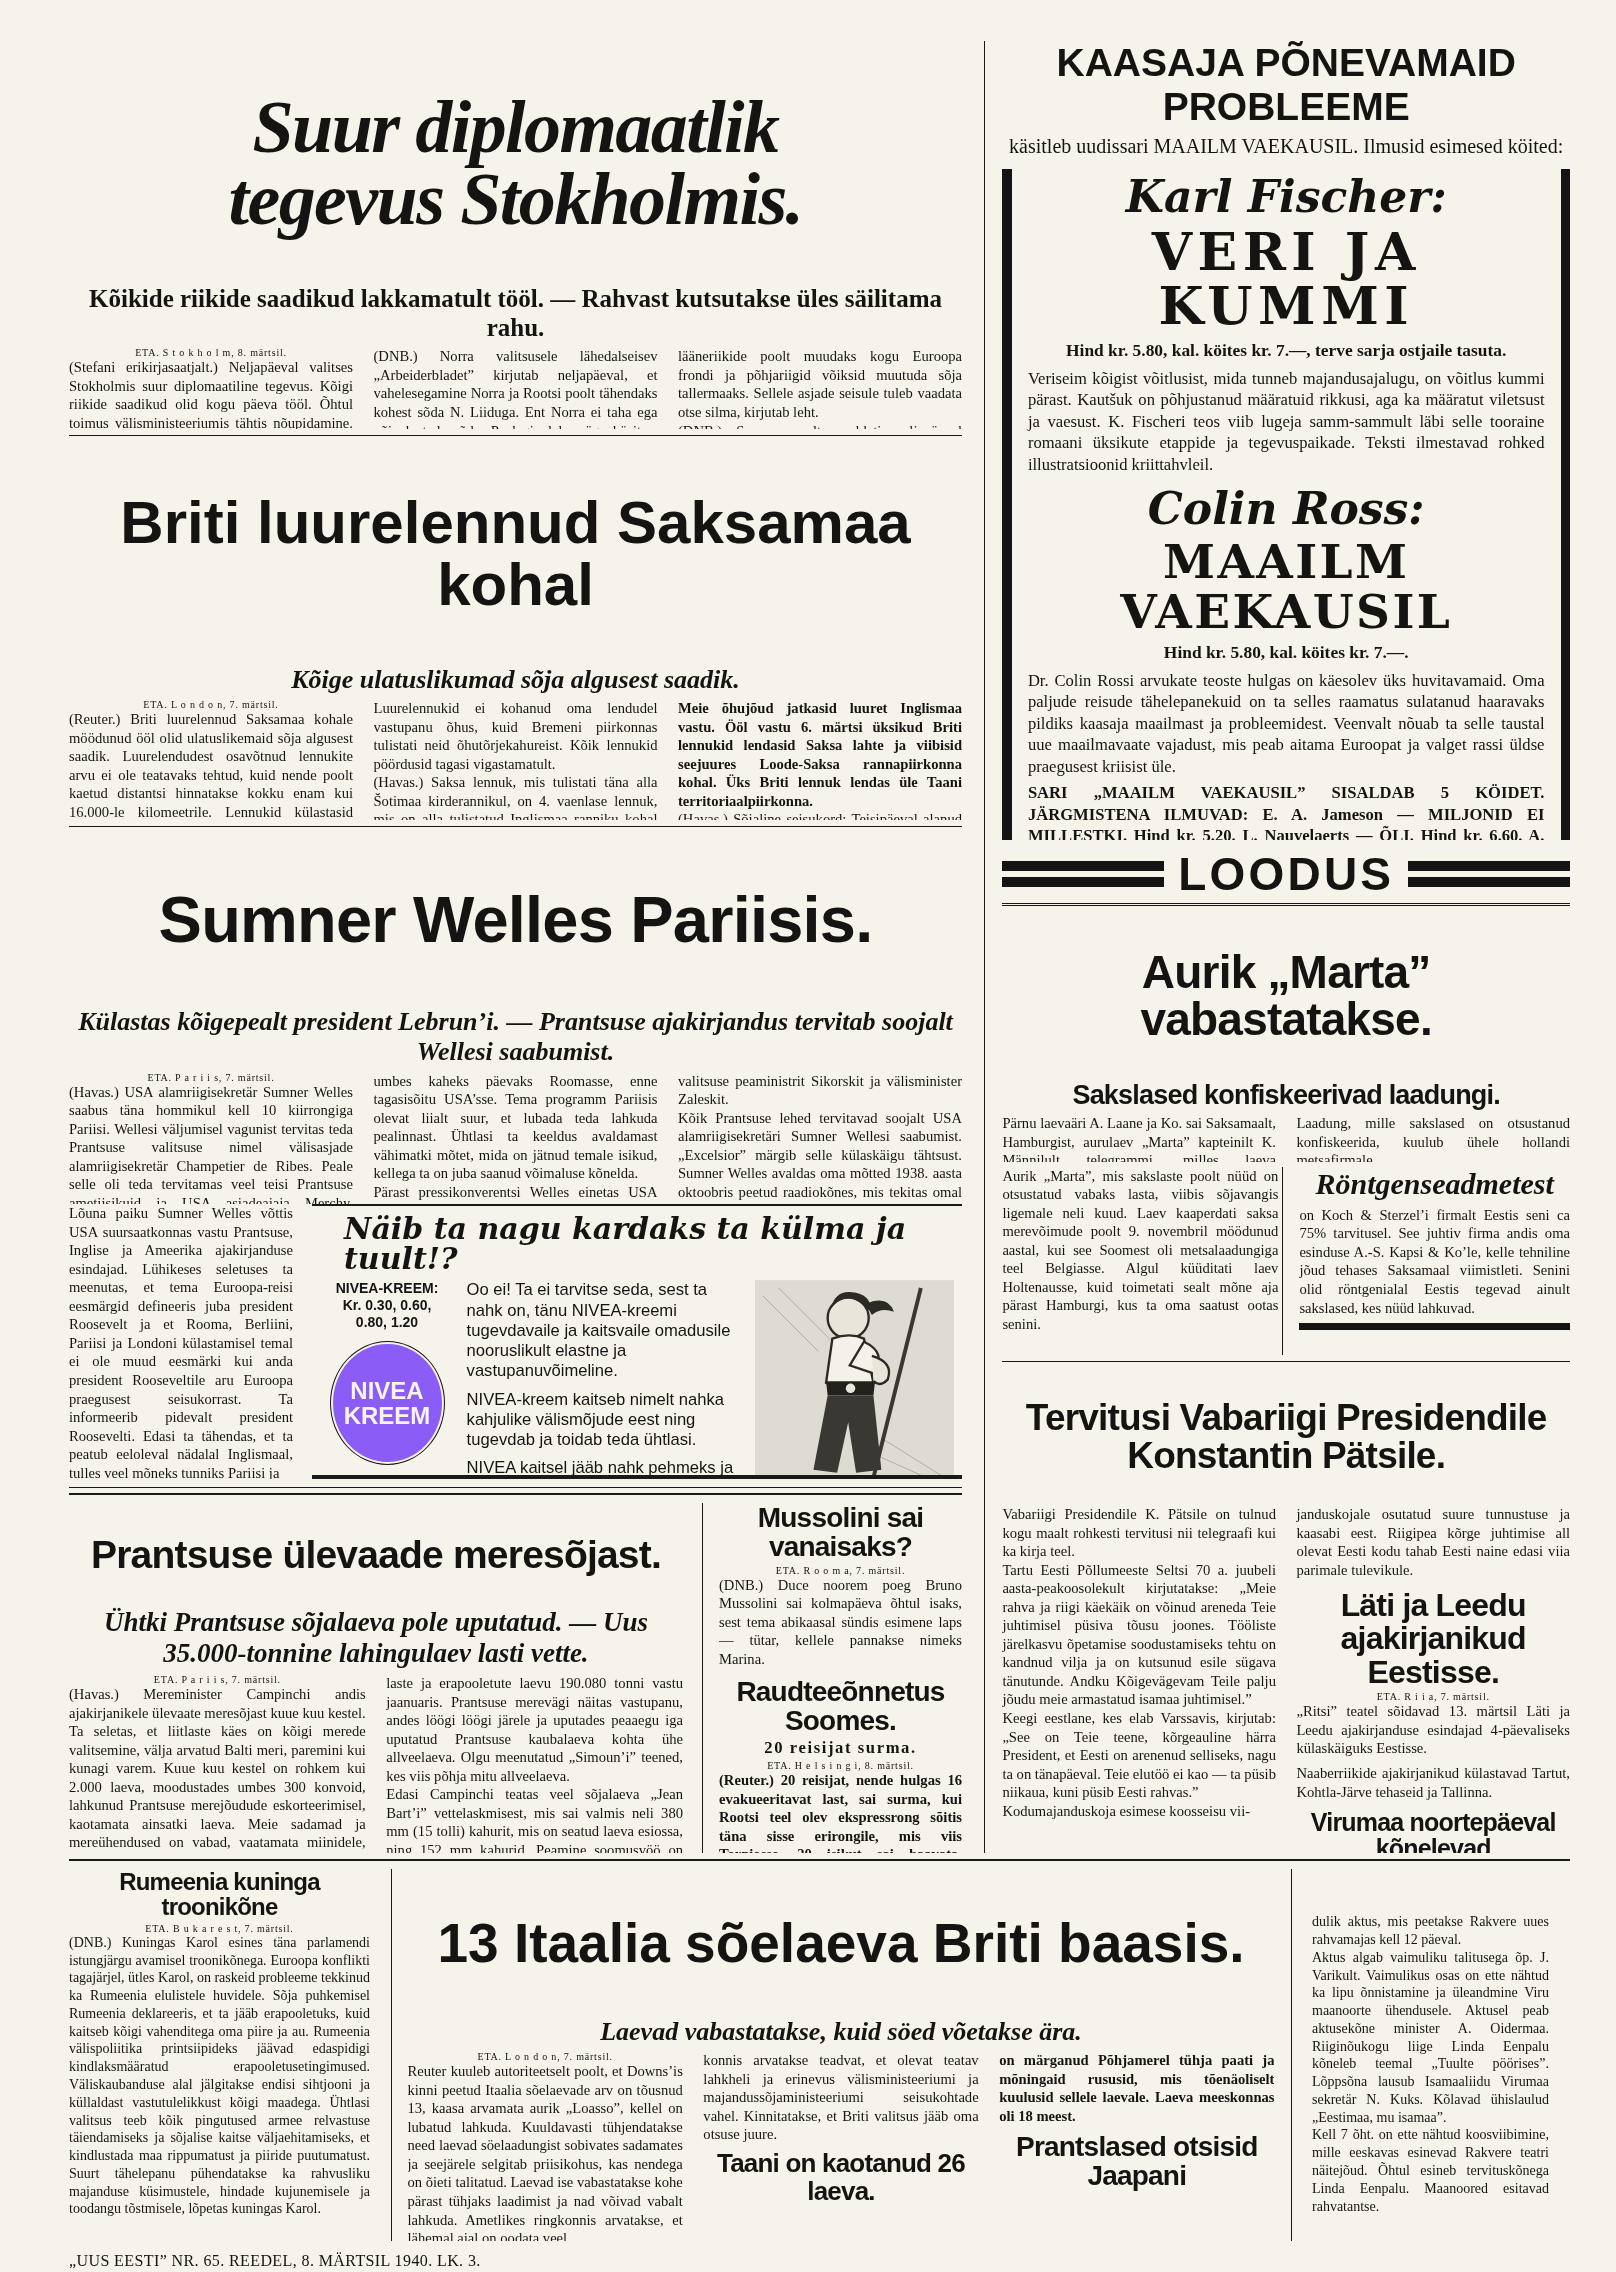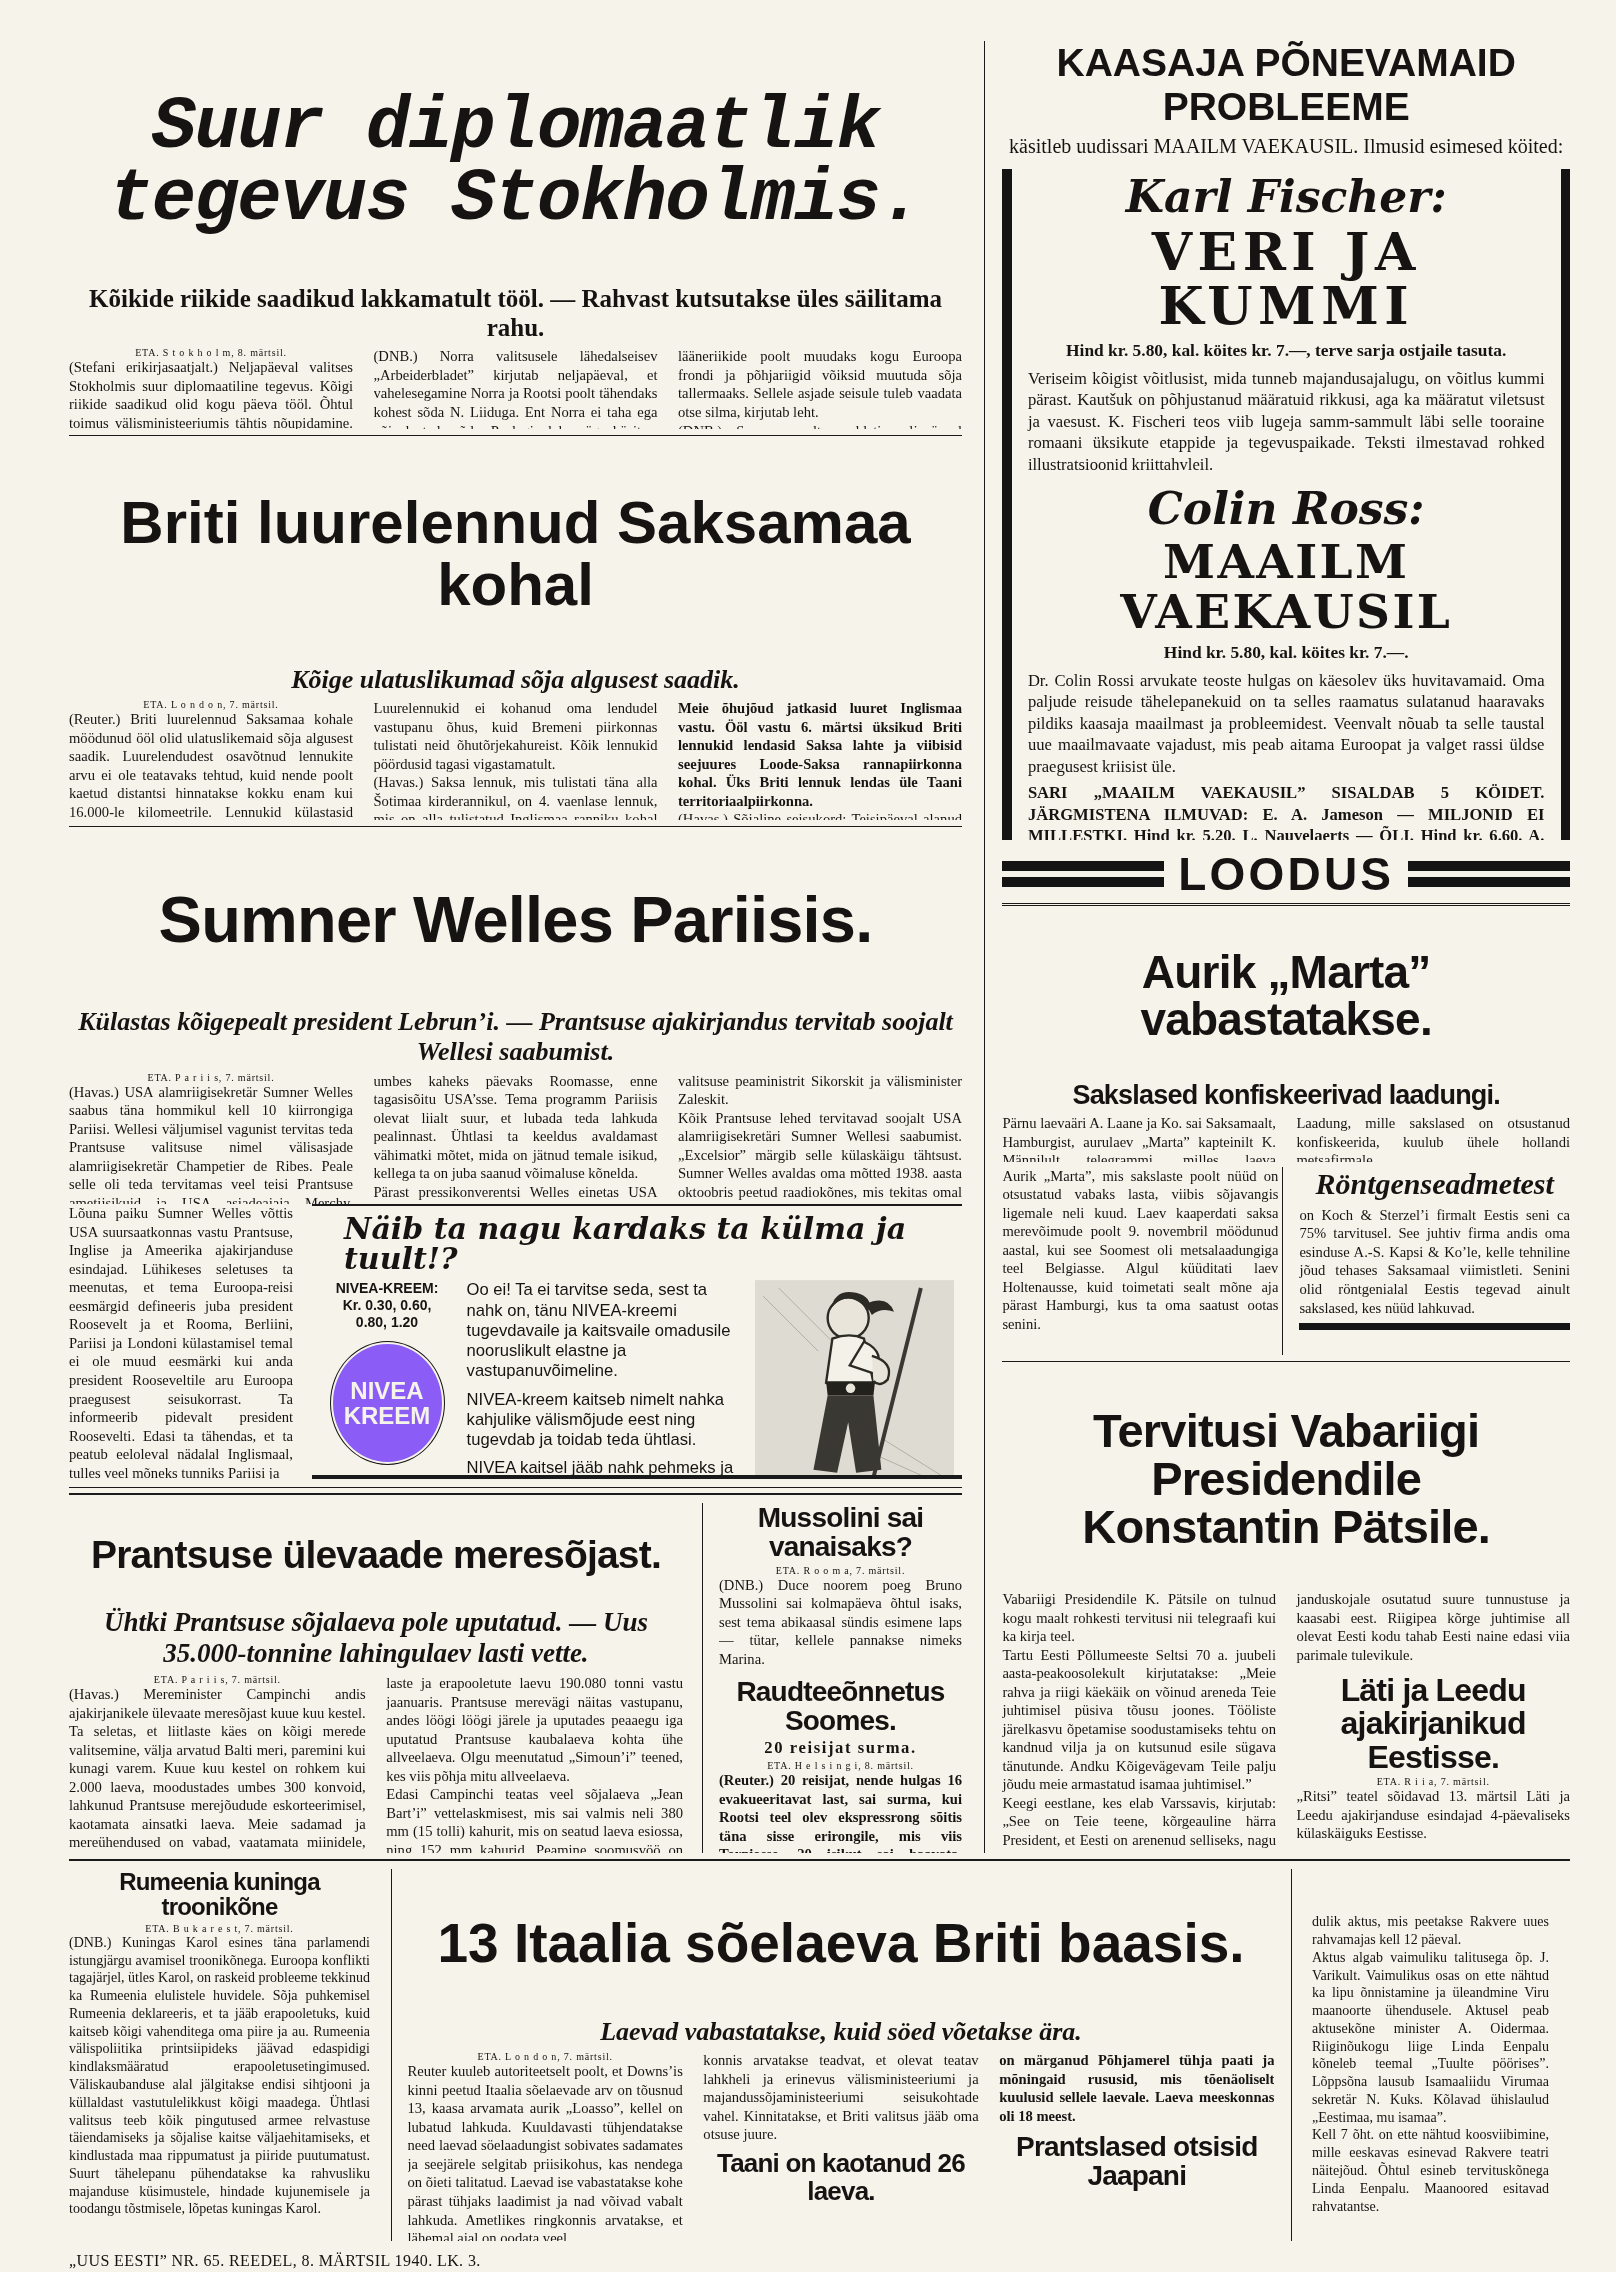--- a/index.html
+++ b/index.html
@@ -13,21 +13,21 @@
   .leftzone{width:893px;display:flex;flex-direction:column;overflow:hidden;}
   .rightzone{width:586px;border-left:1.6px solid #1a1a1a;padding-left:17.4px;display:flex;flex-direction:column;overflow:hidden;box-sizing:border-box;}
   .bodytext{font-size:14.6px;line-height:1.27;text-align:justify;white-space:pre-line;overflow:hidden;}
   .bt-bold{font-weight:bold;}
   .dateline{font-size:10px;text-align:center;letter-spacing:0.8px;}
   .cols{display:flex;gap:20.5px;overflow:hidden;}
   .col{flex:1;overflow:hidden;}
   .hr-thin{border-top:1.6px solid #1a1a1a;margin:6.3px 0;}
   .hr-double{height:4.7px;border-top:1.6px solid #1a1a1a;border-bottom:2.4px solid #1a1a1a;margin:8px 0;}
   
-  .head-slab-italic{font-family:Liberation Mono, monospace;font-weight:bold;font-style:italic;font-size:74px;line-height:.98;text-align:center;letter-spacing:-1.6px;}
+  .head-slab-italic{font-family:Liberation Serif, serif;font-weight:bold;font-style:italic;font-size:74px;line-height:.98;text-align:center;letter-spacing:-1.6px;}
   .head-slab{font-family:Liberation Sans, sans-serif;font-weight:bold;font-size:60px;line-height:1.02;text-align:center;letter-spacing:0px;}
   .subhead-italic{font-family:"Liberation Serif",serif;font-weight:bold;font-style:italic;font-size:26px;text-align:center;line-height:1.15;margin:6.3px 0 4.7px;}
   .subhead-bold{font-weight:bold;font-size:25px;text-align:center;line-height:1.15;margin:4.7px 0;}
   .head-sans{font-family:"Liberation Sans",sans-serif;font-weight:bold;text-align:center;line-height:1.02;letter-spacing:-0.8px;}
   .minihead{font-family:"Liberation Sans",sans-serif;font-weight:bold;font-size:28px;text-align:center;line-height:1.05;letter-spacing:-0.8px;margin:8px 0 3.2px;}
   .article{overflow:hidden;}
   
   .adhead{font-family:"Liberation Sans",sans-serif;font-weight:bold;font-size:39px;text-align:center;letter-spacing:0;}
   .adsub{font-size:20px;text-align:center;margin-top:6.3px;}
   .adbox{display:flex;margin-top:11px;flex:0 0 auto;}
@@ -264,21 +264,21 @@
         <div class="rontgen-col">
           <div class="subhead-italic" style="font-size:30px;margin-top:0;">Röntgenseadmetest</div>
           <div class="bodytext">on Koch &amp; Sterzel’i firmalt Eestis seni ca 75% tarvitusel. See juhtiv firma andis oma esinduse A.-S. Kapsi &amp; Ko’le, kelle tehniline jõud tehases Saksamaal viimistleti. Senini olid röntgenialal Eestis tegevad ainult sakslased, kes nüüd lahkuvad.</div>
           <div class="patsile-rule"></div>
         </div>
       </div>
 
       <div class="hr-thin"></div>
 
       <section class="article" style="flex:1;">
-        <h2 class="head-sans" style="font-size:47px;">
+        <h2 class="head-sans" style="font-size:37px;">
           <span style="display:block">Tervitusi Vabariigi Presidendile</span>
           <span style="display:block">Konstantin Pätsile.</span>
         </h2>
         <div class="cols" style="margin-top:8px;height:377px;">
           <div class="col bodytext">Vabariigi Presidendile K. Pätsile on tulnud kogu maalt rohkesti tervitusi nii telegraafi kui ka kirja teel.
 Tartu Eesti Põllumeeste Seltsi 70 a. juubeli aasta-peakoosolekult kirjutatakse: „Meie rahva ja riigi käekäik on võinud areneda Teie juhtimisel püsiva tõusu joones. Tööliste järelkasvu õpetamise soodustamiseks tehtu on kandnud vilja ja on kutsunud esile sügava tänutunde. Andku Kõigevägevam Teile palju jõudu meie armastatud isamaa juhtimisel.”
 Keegi eestlane, kes elab Varssavis, kirjutab: „See on Teie teene, kõrgeauline härra President, et Eesti on arenenud selliseks, nagu ta on tänapäeval. Teie elutöö ei kao — ta püsib niikaua, kuni püsib Eesti rahvas.”
 Kodumajanduskoja esimese koosseisu vii-</div>
           <div class="col">
             <div class="bodytext">janduskojale osutatud suure tunnustuse ja kaasabi eest. Riigipea kõrge juhtimise all olevat Eesti kodu tahab Eesti naine edasi viia parimale tulevikule.</div>

